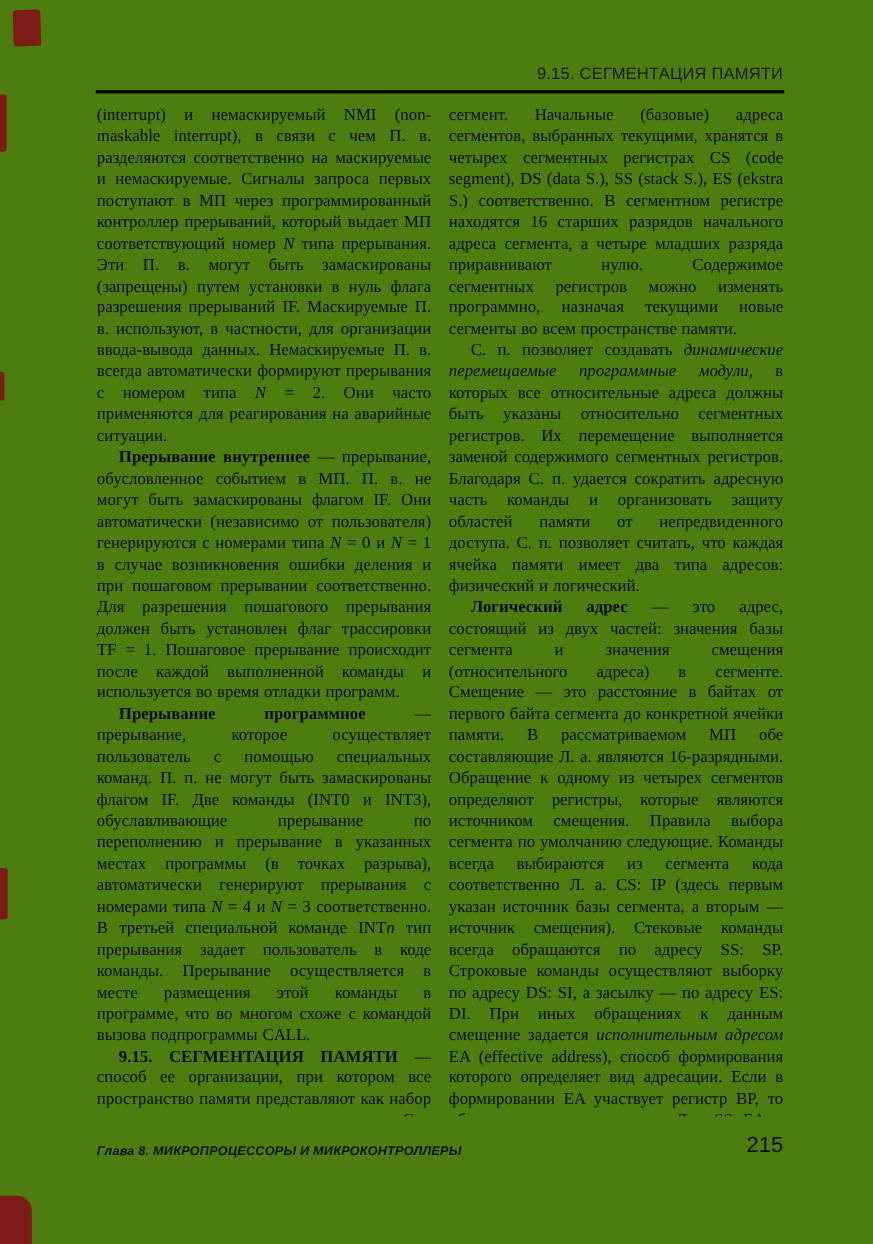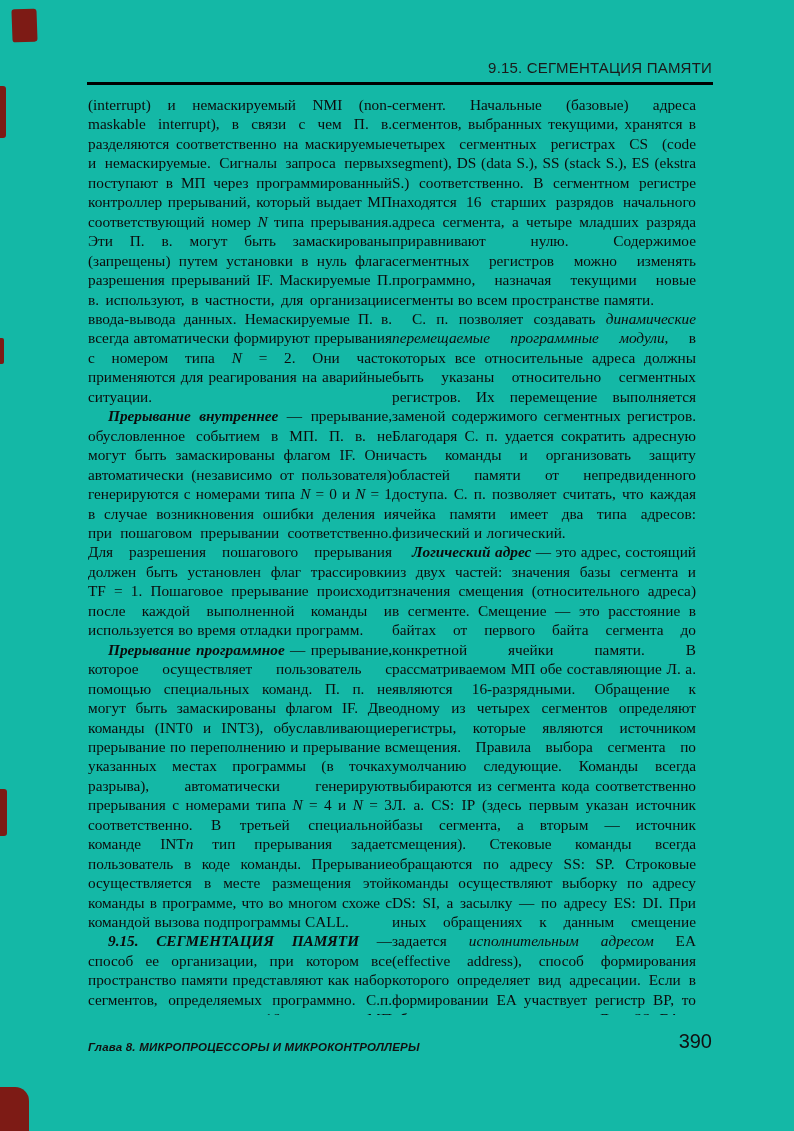--- a/index.html
+++ b/index.html
@@ -1,20 +1,20 @@
 <!DOCTYPE html>
 <html lang="ru" style="--mark-color: #7d1b15;"><head>
 <meta charset="utf-8">
 <style>
   html, body { margin: 0; padding: 0; background: #ffffff; }
   .page {
     position: relative;
     width: 794px;
     height: 1131px;
-    background: #14b8a6;
+    background: #4d7c0f;
     overflow: hidden;
     font-family: "Liberation Serif", serif;
     color: #0c0c0c;
   }
   
   .running-head {
     position: absolute;
     top: 59px;
     right: 82px;
     font-family: "Liberation Sans", sans-serif;
@@ -33,37 +33,38 @@
     background: #000;
   }
   
   .columns {
     position: absolute;
     top: 95px;
     left: 88px;
     width: 624px;
     height: 920px;
     display: flex;
+    gap: 16px;
     overflow: hidden;
   }
   .col {
     width: 304px;
     height: 100%;
     overflow: hidden;
   }
   .col p.para {
     margin: 0;
     font-size: 15.3px;
     line-height: 19.45px;
     text-align: justify;
     text-justify: inter-word;
     word-spacing: 0.5px;
   }
   .col p.para.indent { text-indent: 20px; }
-  .b { font-weight: bold; font-style: italic; }
+  .b { font-weight: bold; }
   .i { font-style: italic; }
   
   .footer-chapter {
     position: absolute;
     left: 88px;
     top: 1041px;
     font-family: "Liberation Sans", sans-serif;
     font-style: italic;
     font-weight: bold;
     font-size: 11.5px;
@@ -109,15 +110,15 @@
         <p class="para indent"><span class="b">9.15. СЕГМЕНТАЦИЯ ПАМЯТИ</span><span> — способ ее организации, при котором все пространство памяти представляют как набор сегментов, определяемых программно. С.п. рассмотрим на примере 16-разрядного МП серии К1810 с 20-разрядной ША. Здесь каждый сегмент емкостью до 64 Кбайт состоит из последовательно размещенных ячеек памяти. Сегменты могут перекрываться полностью или частично. Используются четыре вида текущих сегментов, к которым обращаются в текущий момент времени: сегмент программ (кода), сегмент данных, сегмент стека и дополнительный</span></p>
       </div>
     <div class="col" id="col-right">
         <p class="para"><span>сегмент. Начальные (базовые) адреса сегментов, выбранных текущими, хранятся в четырех сегментных регистрах CS (code segment), DS (data S.), SS (stack S.), ES (ekstra S.) соответственно. В сегментном регистре находятся 16 старших разрядов начального адреса сегмента, а четыре младших разряда приравнивают нулю. Содержимое сегментных регистров можно изменять программно, назначая текущими новые сегменты во всем пространстве памяти.</span></p>
         <p class="para indent"><span>С. п. позволяет создавать </span><span class="i">динамические перемещаемые программные модули</span><span>, в которых все относительные адреса должны быть указаны относительно сегментных регистров. Их перемещение выполняется заменой содержимого сегментных регистров. Благодаря С. п. удается сократить адресную часть команды и организовать защиту областей памяти от непредвиденного доступа. С. п. позволяет считать, что каждая ячейка памяти имеет два типа адресов: физический и логический.</span></p>
         <p class="para indent"><span class="b">Логический адрес</span><span> — это адрес, состоящий из двух частей: значения базы сегмента и значения смещения (относительного адреса) в сегменте. Смещение — это расстояние в байтах от первого байта сегмента до конкретной ячейки памяти. В рассматриваемом МП обе составляющие Л. а. являются 16-разрядными. Обращение к одному из четырех сегментов определяют регистры, которые являются источником смещения. Правила выбора сегмента по умолчанию следующие. Команды всегда выбираются из сегмента кода соответственно Л. а. CS: IP (здесь первым указан источник базы сегмента, а вторым — источник смещения). Стековые команды всегда обращаются по адресу SS: SP. Строковые команды осуществляют выборку по адресу DS: SI, а засылку — по адресу ES: DI. При иных обращениях к данным смещение задается </span><span class="i">исполнительным адресом</span><span> EA (effective address), способ формирования которого определяет вид адресации. Если в формировании EA участвует регистр BP, то обращение осуществляется по Л. а. SS: EA, в противном случае — по адресу DS: EA.</span></p>
       </div>
   </div>
 
   <div class="footer-chapter">Глава 8. МИКРОПРОЦЕССОРЫ И МИКРОКОНТРОЛЛЕРЫ</div>
-  <div class="page-number">390</div>
+  <div class="page-number">215</div>
 
 </div>
 
 </body></html>

